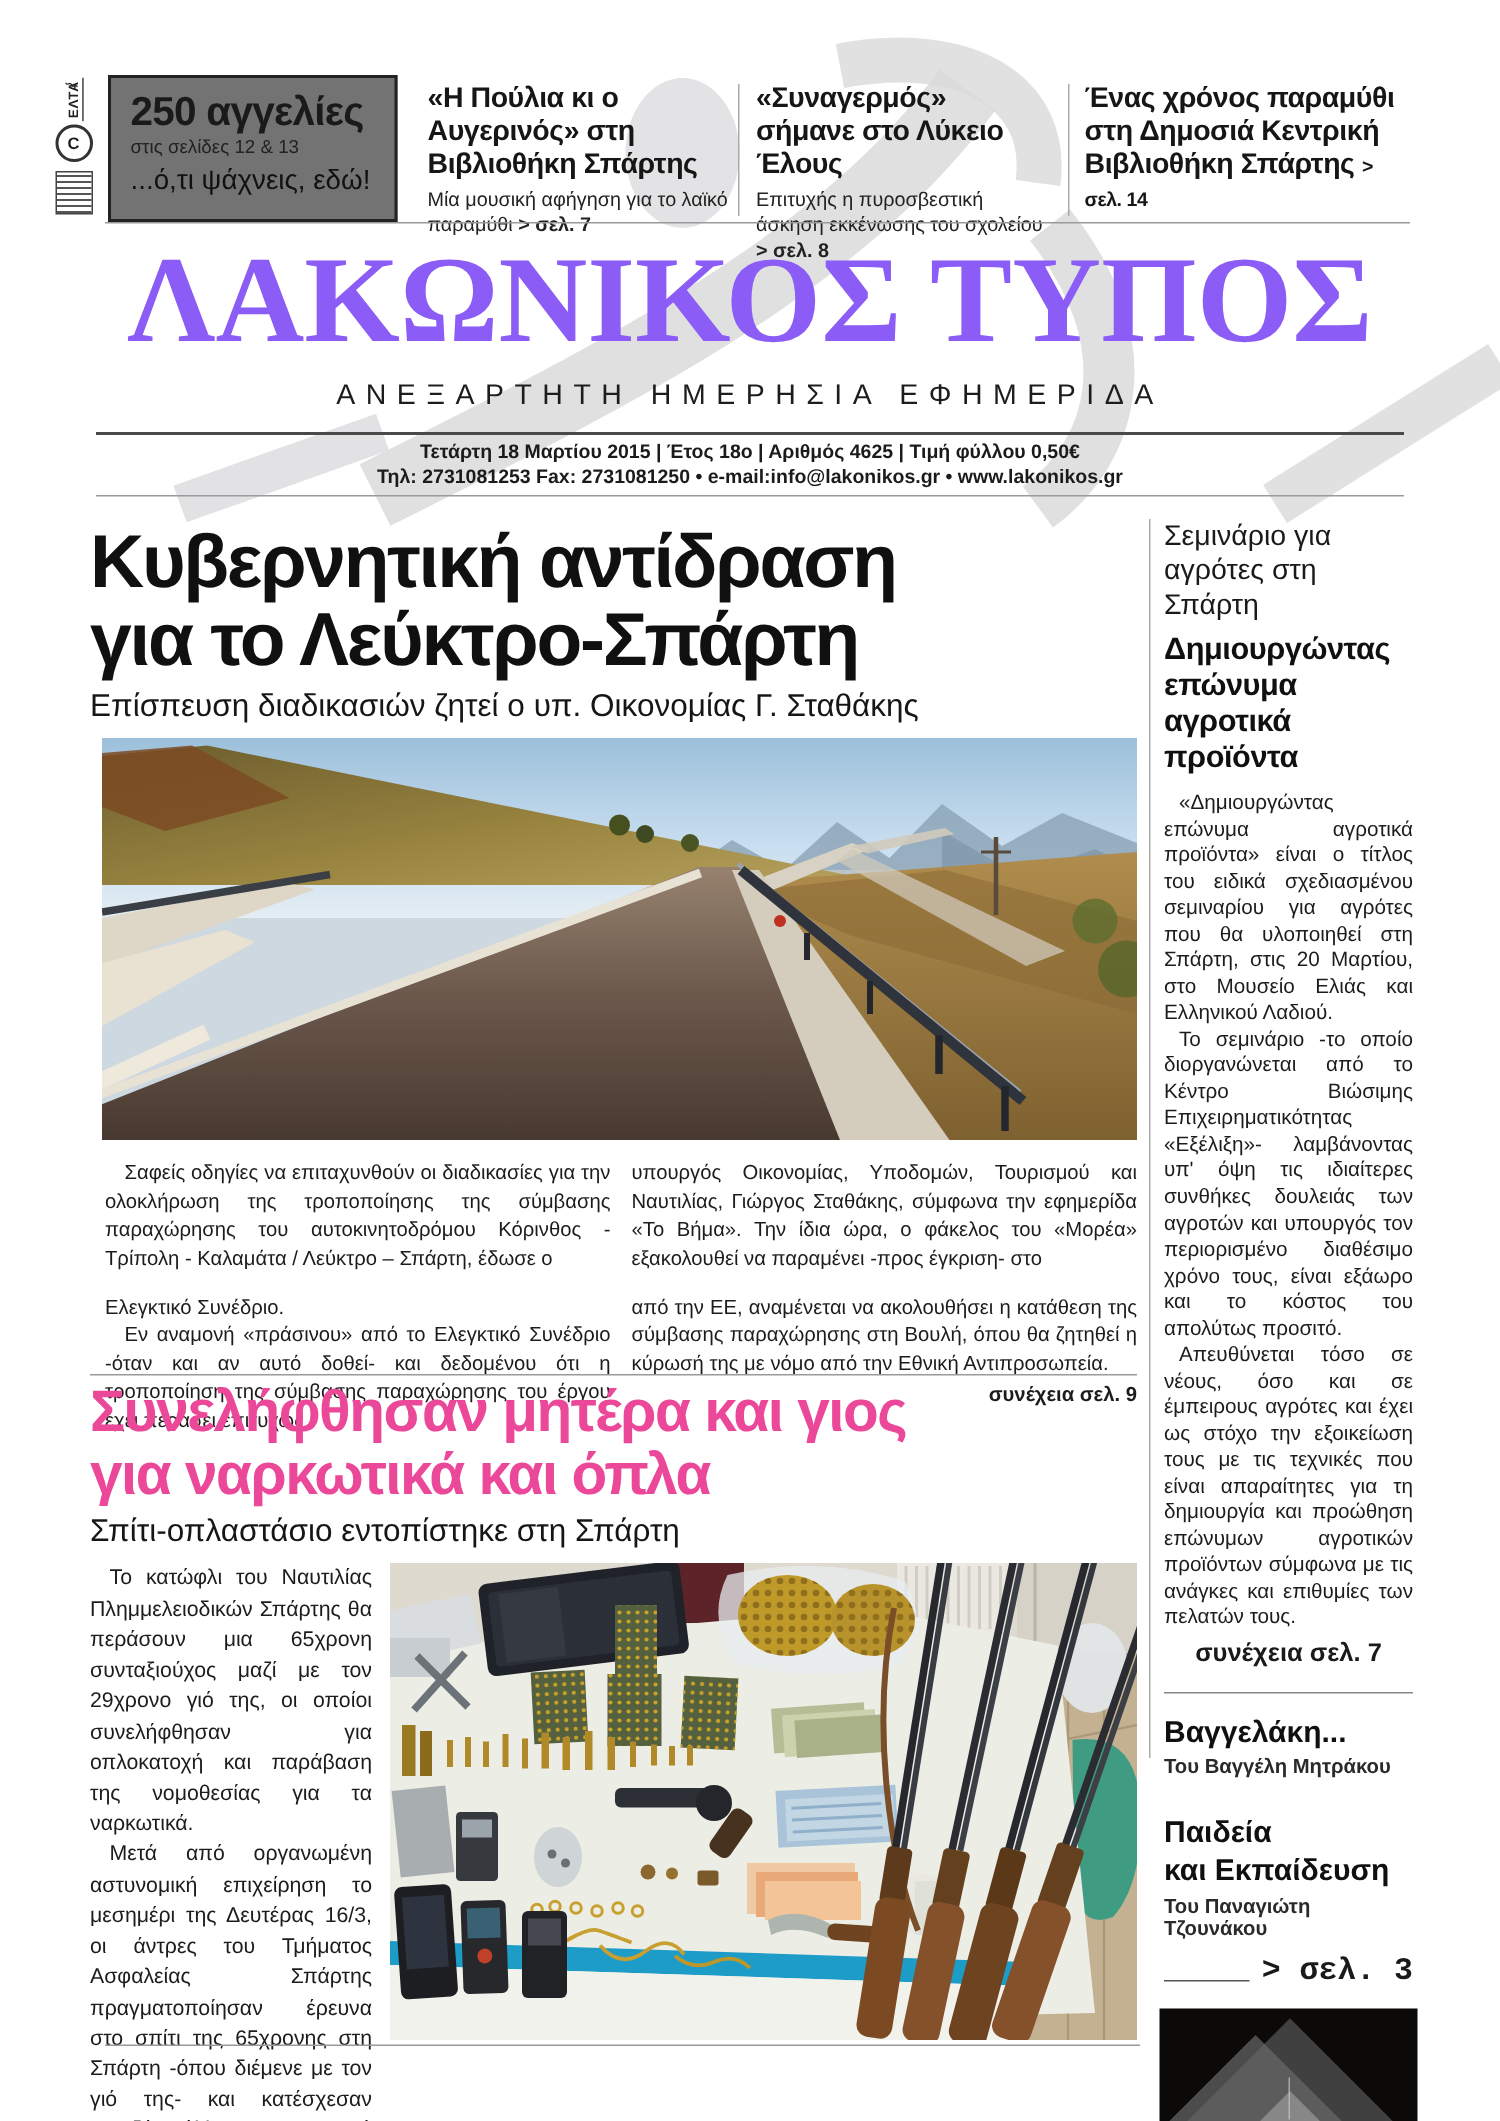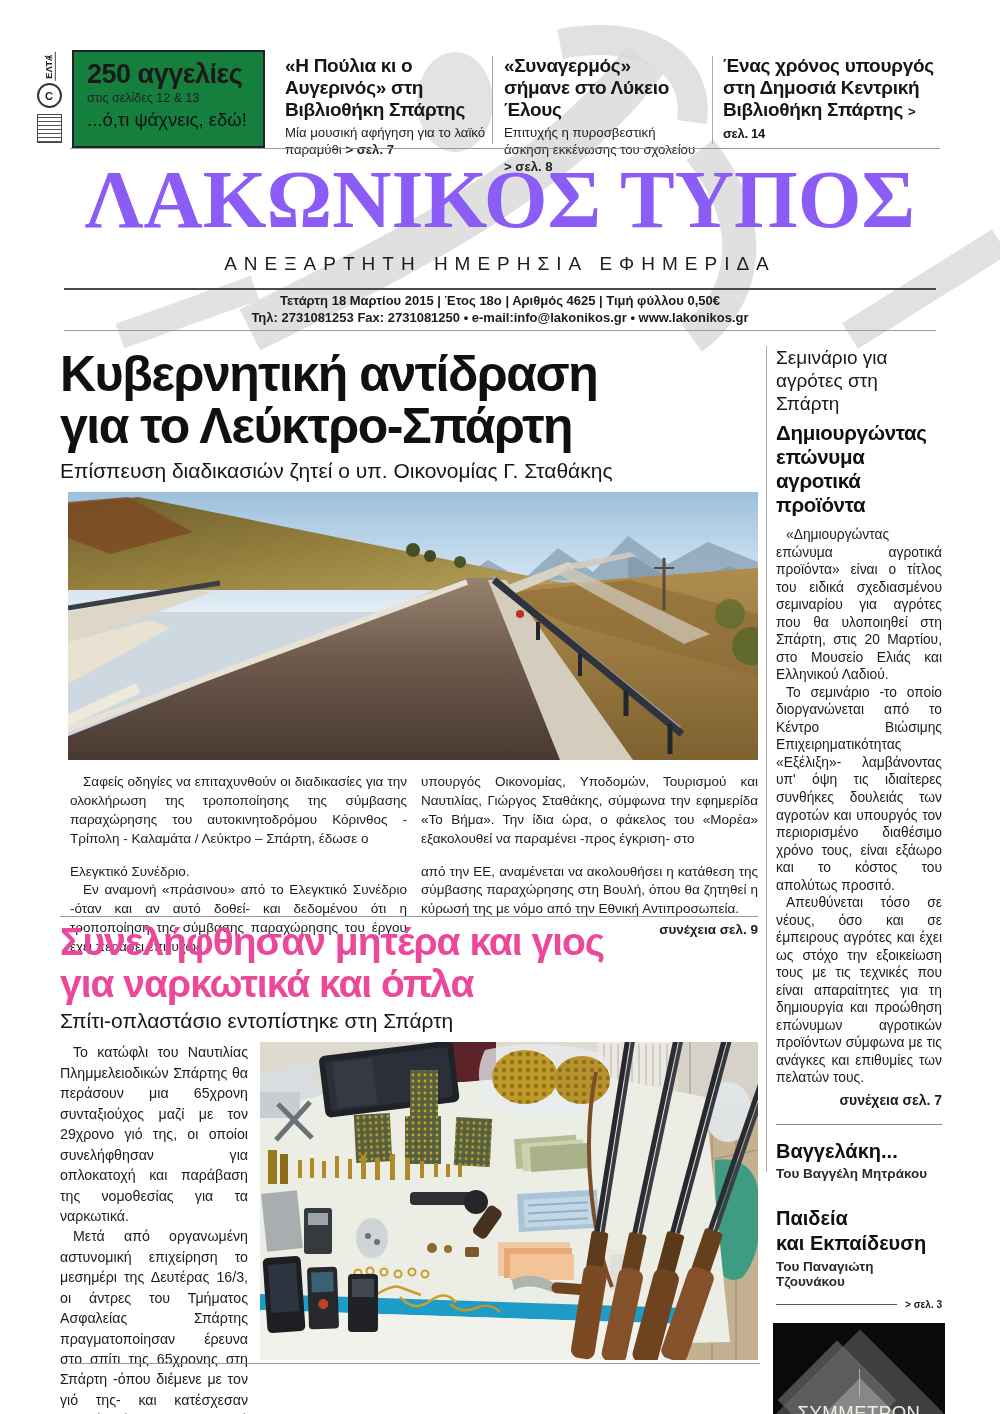--- a/index.html
+++ b/index.html
@@ -12,21 +12,21 @@
   
   .stamps{left:33px;top:54px;width:32px;display:flex;flex-direction:column;align-items:center;}
   .stamp-elta{transform:rotate(-90deg);font-size:9px;font-weight:bold;color:#222;letter-spacing:.5px;
               border-bottom:1px solid #444;padding:1px 2px;margin-bottom:8px;}
   .stamp-wing{font-size:11px;line-height:6px;transform:rotate(-70deg);color:#333;}
   .stamp-circle{width:21px;height:21px;border:2px solid #333;border-radius:50%;display:flex;
                 align-items:center;justify-content:center;font-size:11px;font-weight:bold;margin:2px 0 6px;}
   .stamp-barcode{width:23px;height:27px;border:1px solid #444;
                  background:repeating-linear-gradient(0deg,#555 0 1px,transparent 1px 4px);}
   .adbox{left:72px;top:50px;width:193px;height:98px;border:2px solid #222;box-sizing:border-box;
-         padding:9px 6px 6px 13px;background:#15803d;}
+         padding:9px 6px 6px 13px;background:#737373;}
   .adbox-title{font-size:27px;font-weight:bold;letter-spacing:-.5px;line-height:1;}
   .adbox-line1{font-size:12.5px;margin-top:3px;color:#222;}
   .adbox-line2{font-size:18.5px;margin-top:4px;color:#111;}
   .teaser h3{margin:0;font-size:19px;line-height:1.16;letter-spacing:-.3px;color:#161616;}
   .teaser p{margin:4px 0 0;font-size:13.2px;line-height:1.28;color:#222;}
   .pageref{font-weight:bold;}
   .t1{left:285px;top:55px;width:202px;}
   .t2{left:504px;top:55px;width:196px;}
   .t3{left:723px;top:55px;width:218px;}
   .t3 .pageref{font-size:13px;}
@@ -60,28 +60,28 @@
   .leftcol{width:188px;font-size:14.2px;line-height:1.44;text-align:justify;color:#1c1c1c;}
   .leftcol p{margin:0;}
   .photo2{width:498px;height:318px;position:relative;overflow:hidden;background:#e8e6de;flex:none;}
 
   
   .sidebar{left:776px;top:346px;width:166px;}
   .s-kicker{font-size:19px;line-height:1.22;color:#1a1a1a;}
   .s-head{margin:5px 0 0;font-size:20.5px;line-height:1.18;letter-spacing:-.3px;color:#101010;}
   .s-body{margin-top:9px;font-size:13.8px;line-height:1.27;text-align:justify;color:#1c1c1c;}
   .s-body p{margin:0;text-indent:10px;}
-  .s-cont{font-weight:bold;text-align:right;font-size:14px;margin-top:5px;}
+  .s-cont{font-weight:bold;text-align:center;font-size:17px;margin-top:5px;}
   .s-div{height:1px;background:#888;margin-top:16px;}
   .s-t1{font-size:20px;font-weight:bold;margin-top:15px;color:#101010;}
   .s-a{font-size:13.5px;font-weight:bold;margin-top:3px;color:#2a2a2a;}
   .s-t2{font-size:20px;font-weight:bold;margin-top:25px;white-space:pre-line;line-height:1.25;color:#101010;}
   .pageline{display:flex;align-items:flex-end;gap:8px;margin-top:10px;}
   .pageline .rule{flex:1;height:1px;background:#555;margin-bottom:5px;}
-  .pageline b{font-size:10px;}
+  .pageline b{font-size:21px;font-family:Liberation Mono, monospace;}
   .ad{position:relative;margin:13px 0 0 -3px;width:172px;height:193px;background:#0c0a09;overflow:hidden;}
   .dia{position:absolute;transform:rotate(45deg);}
   .d1{width:118px;height:118px;left:28px;top:31px;background:#404040;}
   .d2{width:84px;height:84px;left:22px;top:35px;background:#676767;opacity:.72;}
   .d3{width:48px;height:48px;left:63px;top:65px;background:#8e8e8e;opacity:.85;}
   .ad-vline{position:absolute;left:86px;width:1px;background:#c9c9c9;opacity:.7;}
   .ad-brand{position:absolute;left:0;right:0;top:79px;display:flex;align-items:center;justify-content:center;
             gap:5px;color:#f0ede7;font-size:18.5px;letter-spacing:.5px;}
 </style>
 </head>
@@ -117,21 +117,21 @@
        <b class="pageref">&gt; σελ. 7</b></p>
   </div>
   <div class="vdiv" style="left:492px;"></div>
   <div class="layer teaser t2">
     <h3>«Συναγερμός» σήμανε στο Λύκειο Έλους</h3>
     <p><span>Επιτυχής η πυροσβεστική άσκηση εκκένωσης του σχολείου</span>
        <b class="pageref">&gt; σελ. 8</b></p>
   </div>
   <div class="vdiv" style="left:712px;"></div>
   <div class="layer teaser t3">
-    <h3><span>Ένας χρόνος υπουργός στη Δημοσιά Κεντρική Βιβλιοθήκη Σπάρτης</span>
+    <h3><span>Ένας χρόνος παραμύθι στη Δημοσιά Κεντρική Βιβλιοθήκη Σπάρτης</span>
         <b class="pageref">&gt; σελ. 14</b></h3>
   </div>
 
   <div class="hr" style="top:148px;left:70px;width:870px;"></div>
 
   <div class="layer mast-title">ΛΑΚΩΝΙΚΟΣ ΤΥΠΟΣ</div>
   <div class="layer mast-sub">ΑΝΕΞΑΡΤΗΤΗ ΗΜΕΡΗΣΙΑ ΕΦΗΜΕΡΙΔΑ</div>
   <div class="hr" style="top:288px;left:64px;width:872px;height:2px;background:#4a4a4a;"></div>
   <div class="layer dateline">Τετάρτη 18 Μαρτίου 2015 | Έτος 18ο | Αριθμός 4625 | Τιμή φύλλου 0,50€</div>
   <div class="layer contactline">Τηλ: 2731081253 Fax: 2731081250 • e-mail:info@lakonikos.gr • www.lakonikos.gr</div>

